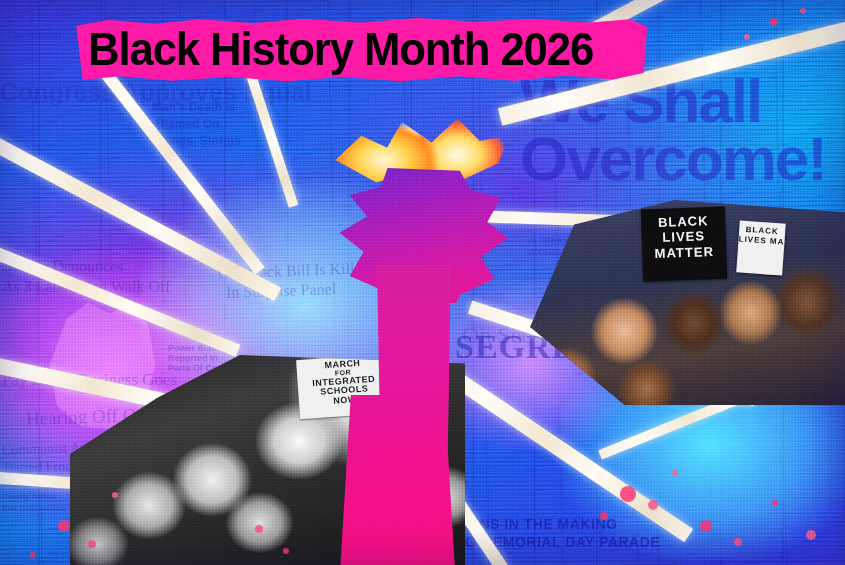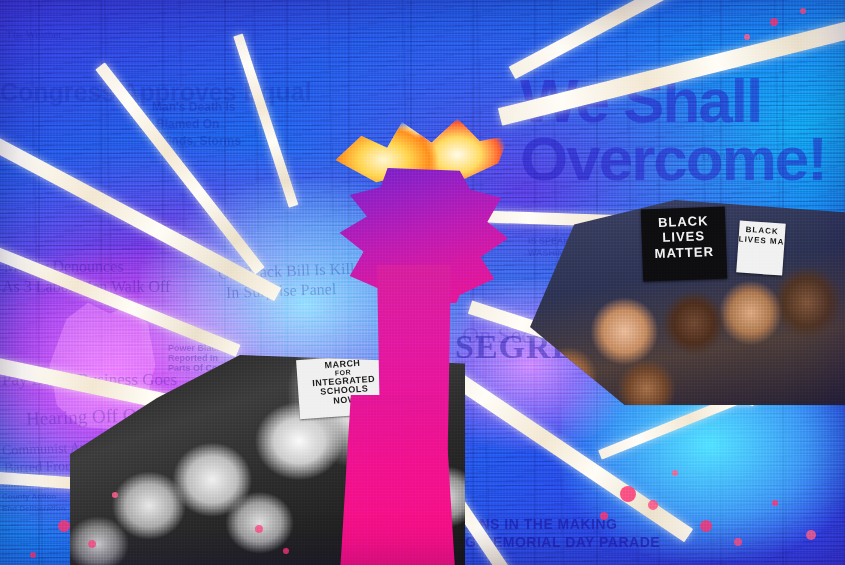--- a/index.html
+++ b/index.html
@@ -382,14 +382,17 @@
       <div class="splat" style="left: 770px; top: 18px; width: 8px; height: 8px; background: rgb(248, 50, 110); opacity: 0.85;"></div>
       <div class="splat" style="left: 800px; top: 8px; width: 6px; height: 6px; background: rgb(250, 75, 126); opacity: 0.85;"></div>
       <div class="splat" style="left: 744px; top: 34px; width: 6px; height: 6px; background: rgb(251, 91, 135); opacity: 0.85;"></div>
       <div class="splat" style="left: 255px; top: 525px; width: 8px; height: 8px; background: rgb(250, 75, 126); opacity: 0.85;"></div>
       <div class="splat" style="left: 283px; top: 548px; width: 6px; height: 6px; background: rgb(248, 50, 110); opacity: 0.85;"></div>
     </div>
 
   <div class="halftone"></div>
   <div class="edge-vignette"></div>
 
+  <div class="title-banner" style="background: rgb(253, 26, 166);">
+    <span class="title-text" style="color: rgb(0, 0, 0);">Black History Month 2026</span>
+  </div>
 
 </div>
 
 </body></html>

